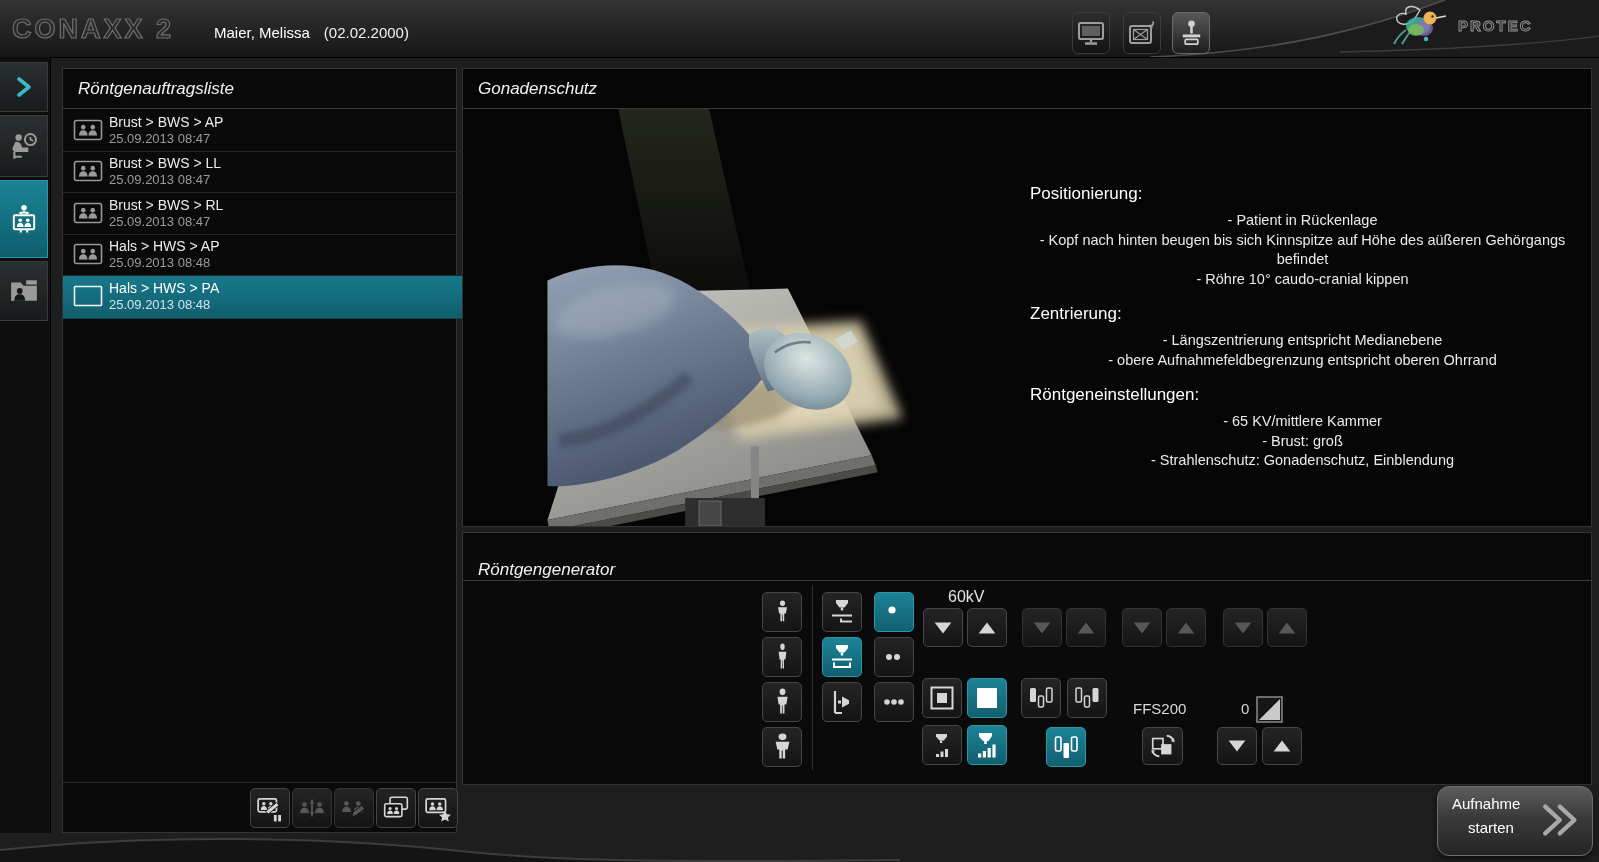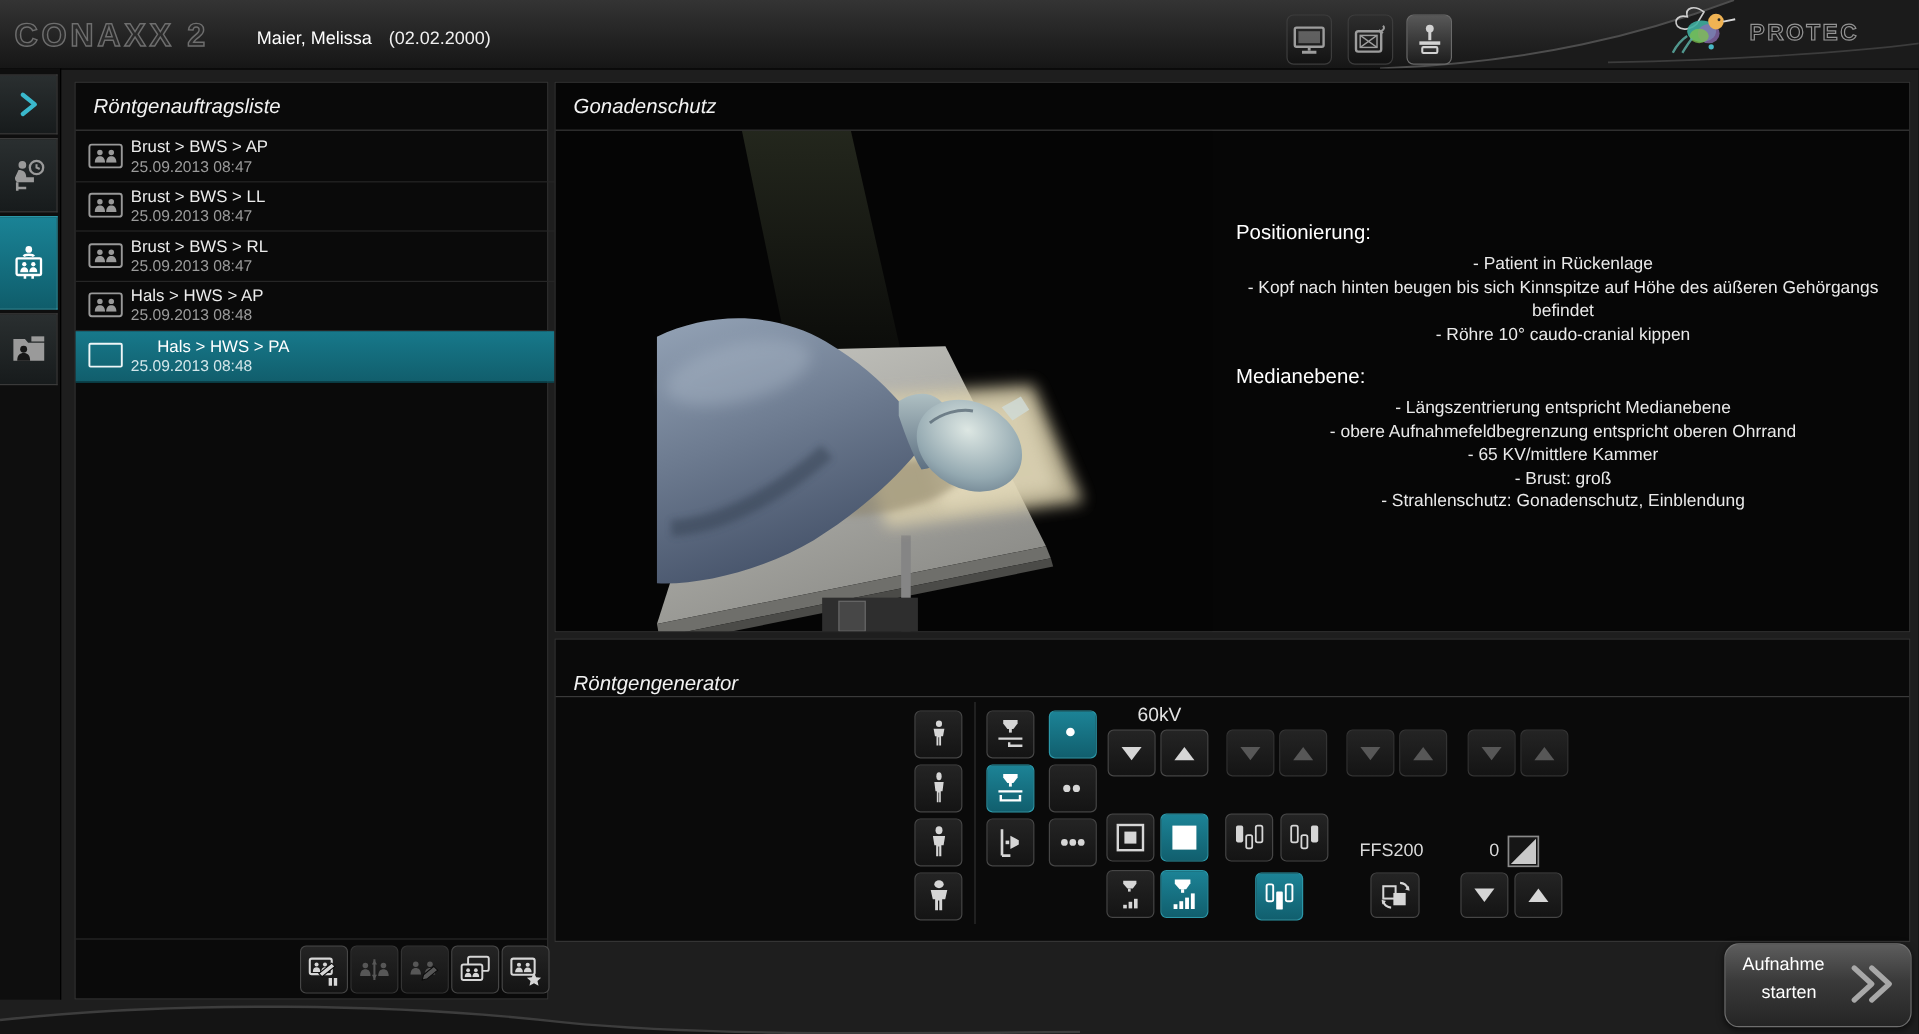--- a/index.html
+++ b/index.html
@@ -10,39 +10,39 @@
           background:linear-gradient(180deg,#343434 0%,#232323 55%,#161616 100%);
           border-bottom:1px solid #000;}
   #conaxx{position:absolute;left:12px;top:14px;font-size:27px;font-weight:bold;letter-spacing:3px;
           color:#2a2a2a;-webkit-text-stroke:1.2px #6e6e6e;}
   #patient{position:absolute;left:214px;top:24px;font-size:15px;color:#fff;}
   #patient .birth{margin-left:14px;color:#f0f0f0;}
   .tbbtn{position:absolute;top:12px;width:38px;height:42px;border-radius:6px;box-sizing:border-box;
          border:1px solid #3c3c3c;background:linear-gradient(180deg,#2d2d2d,#131313);
          display:flex;align-items:center;justify-content:center;color:#9d9d9d;}
   .tbbtn.sel{background:linear-gradient(180deg,#585858,#1d1d1d);border-color:#6a6a6a;color:#d2d2d2;}
-  #protec-text{position:absolute;left:1458px;top:17px;font-size:19px;font-weight:bold;letter-spacing:2px;
+  #protec-text{position:absolute;left:1458px;top:17px;font-size:15px;font-weight:bold;letter-spacing:2px;
           color:#181818;-webkit-text-stroke:1px #949494;}
   
   #sidebar{position:absolute;left:0;top:57px;width:50px;height:776px;background:#0e0e0e;border-right:1px solid #000;}
   .tile{position:absolute;left:0;width:48px;box-sizing:border-box;border:1px solid #3a3a3a;border-left:none;
         background:linear-gradient(180deg,#2a2f30,#171b1c);display:flex;align-items:center;justify-content:center;color:#9a9a9a;}
   .tile.active{background:linear-gradient(180deg,#1a8396,#0f5d6b);border-color:#2b97a8;color:#fff;}
   
   .panel{position:absolute;box-sizing:border-box;background:#0a0a0a;border:1px solid #343434;}
   .phead{position:absolute;font-size:17px;color:#f2f2f2;font-style:italic;}
   .psep{position:absolute;height:1px;background:#3a3a3a;}
   
   .wlrow{position:absolute;left:63px;width:435px;height:41px;border-bottom:1px solid #262626;cursor:default;}
   .wlrow.selected{background:linear-gradient(180deg,#17798b,#115e6c);height:42px;border-bottom:1px solid #0b4751;}
   .wlicon{position:absolute;left:10px;top:8px;color:#999;}
   .wlrow.selected .wlicon{color:#eef6f7;}
   .wlt{position:absolute;left:46px;top:4px;font-size:14px;color:#ececec;white-space:nowrap;}
   .wld{position:absolute;left:46px;top:21px;font-size:13px;color:#9b9b9b;white-space:nowrap;}
-  .wlrow.selected .wlt{color:#fff;margin-left:22px;}
+  .wlrow.selected .wlt{color:#fff;}
   .wlrow.selected .wld{color:#d2e6ea;}
   
   .b{position:absolute;box-sizing:border-box;border:1px solid #464646;border-radius:5px;
      background:linear-gradient(180deg,#242424,#141414);display:flex;align-items:center;justify-content:center;
      color:#c0c0c0;cursor:default;}
   .b.dim{color:#575757;border-color:#333;}
   .b.bright{color:#d6d6d6;}
   .b.teal{background:linear-gradient(180deg,#1c8396,#115f6e);border-color:#2b97a8;color:#fff;}
   .glabel{position:absolute;font-size:16px;color:#e2e2e2;white-space:nowrap;}
   
@@ -316,23 +316,24 @@
     <ellipse cx="345" cy="263" rx="46" ry="36" fill="url(#headG)" transform="rotate(28 345 263)"></ellipse>
     <path d="M372,231 l16,-9 7,11 -14,9 Z" fill="#cfd9d5" opacity="0.85"></path>
     <path d="M312,244 C322,236 336,232 348,234" stroke="#3c4c5c" stroke-width="2.5" fill="none" opacity="0.6"></path>
   </svg>
 
   <div id="helper-text">
     <div class="hp-h first">Positionierung:</div>
     <div class="hp-l">- Patient in Rückenlage</div>
     <div class="hp-l">- Kopf nach hinten beugen bis sich Kinnspitze auf Höhe des aüßeren Gehörgangs befindet</div>
     <div class="hp-l">- Röhre 10° caudo-cranial kippen</div>
-    <div class="hp-h">Medianebene:</div>
+    <div class="hp-h">Zentrierung:</div>
     <div class="hp-l">- Längszentrierung entspricht Medianebene</div>
     <div class="hp-l">- obere Aufnahmefeldbegrenzung entspricht oberen Ohrrand</div>
+    <div class="hp-h">Röntgeneinstellungen:</div>
     <div class="hp-l">- 65 KV/mittlere Kammer</div>
     <div class="hp-l">- Brust: groß</div>
     <div class="hp-l">- Strahlenschutz: Gonadenschutz, Einblendung</div>
   </div>
 
   <div class="panel" style="left:462px;top:532px;width:1130px;height:253px"></div>
   <div class="phead" style="left:478px;top:560px">Röntgengenerator</div>
   <div class="psep" style="left:463px;top:580px;width:1128px"></div>
   <div class="divline" style="left:812px;top:585px;width:1px;height:185px"></div>
 

